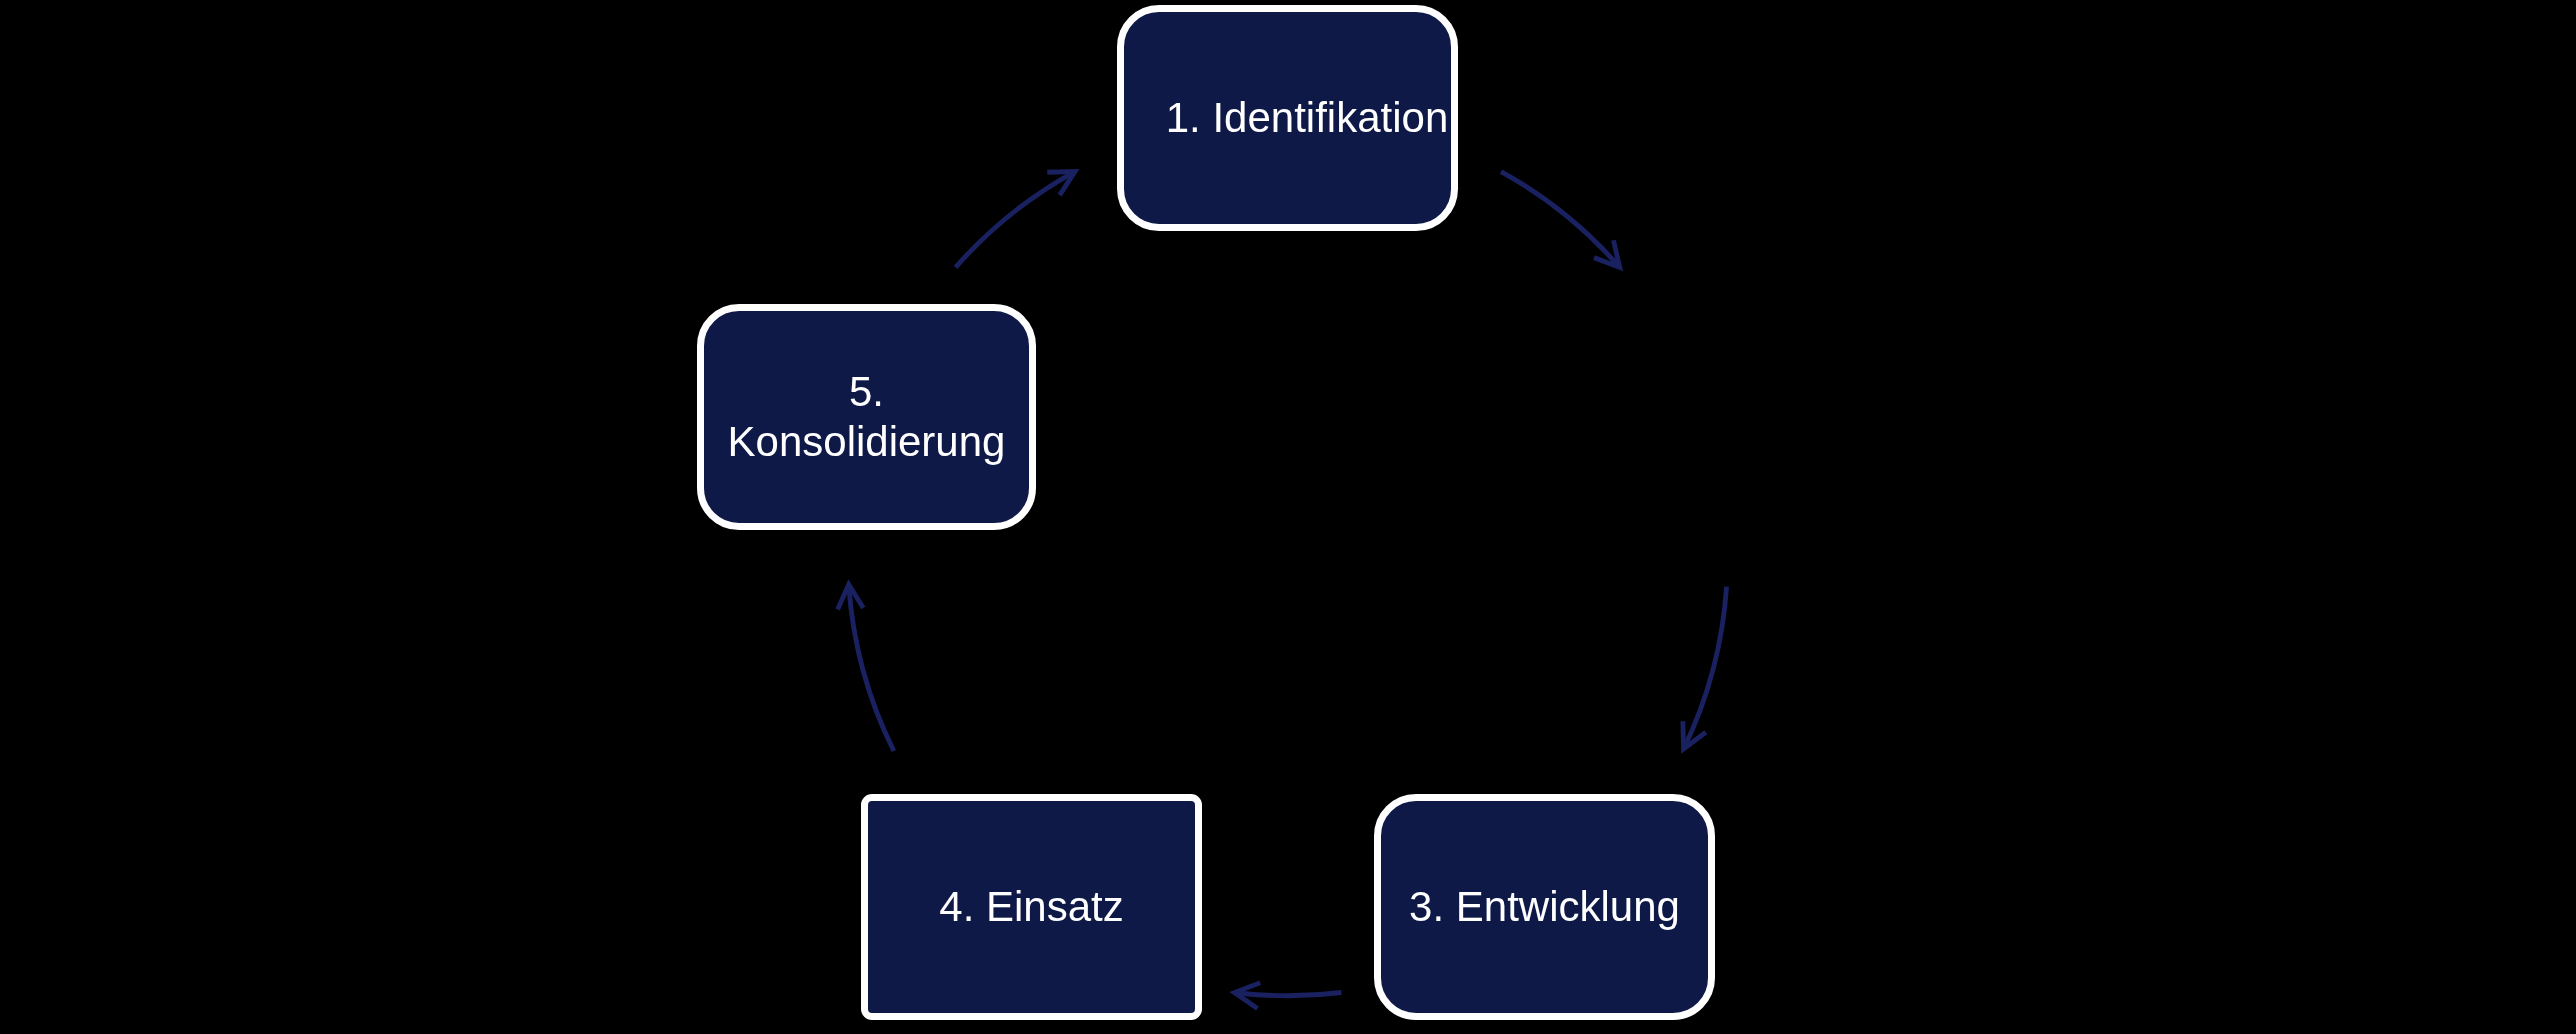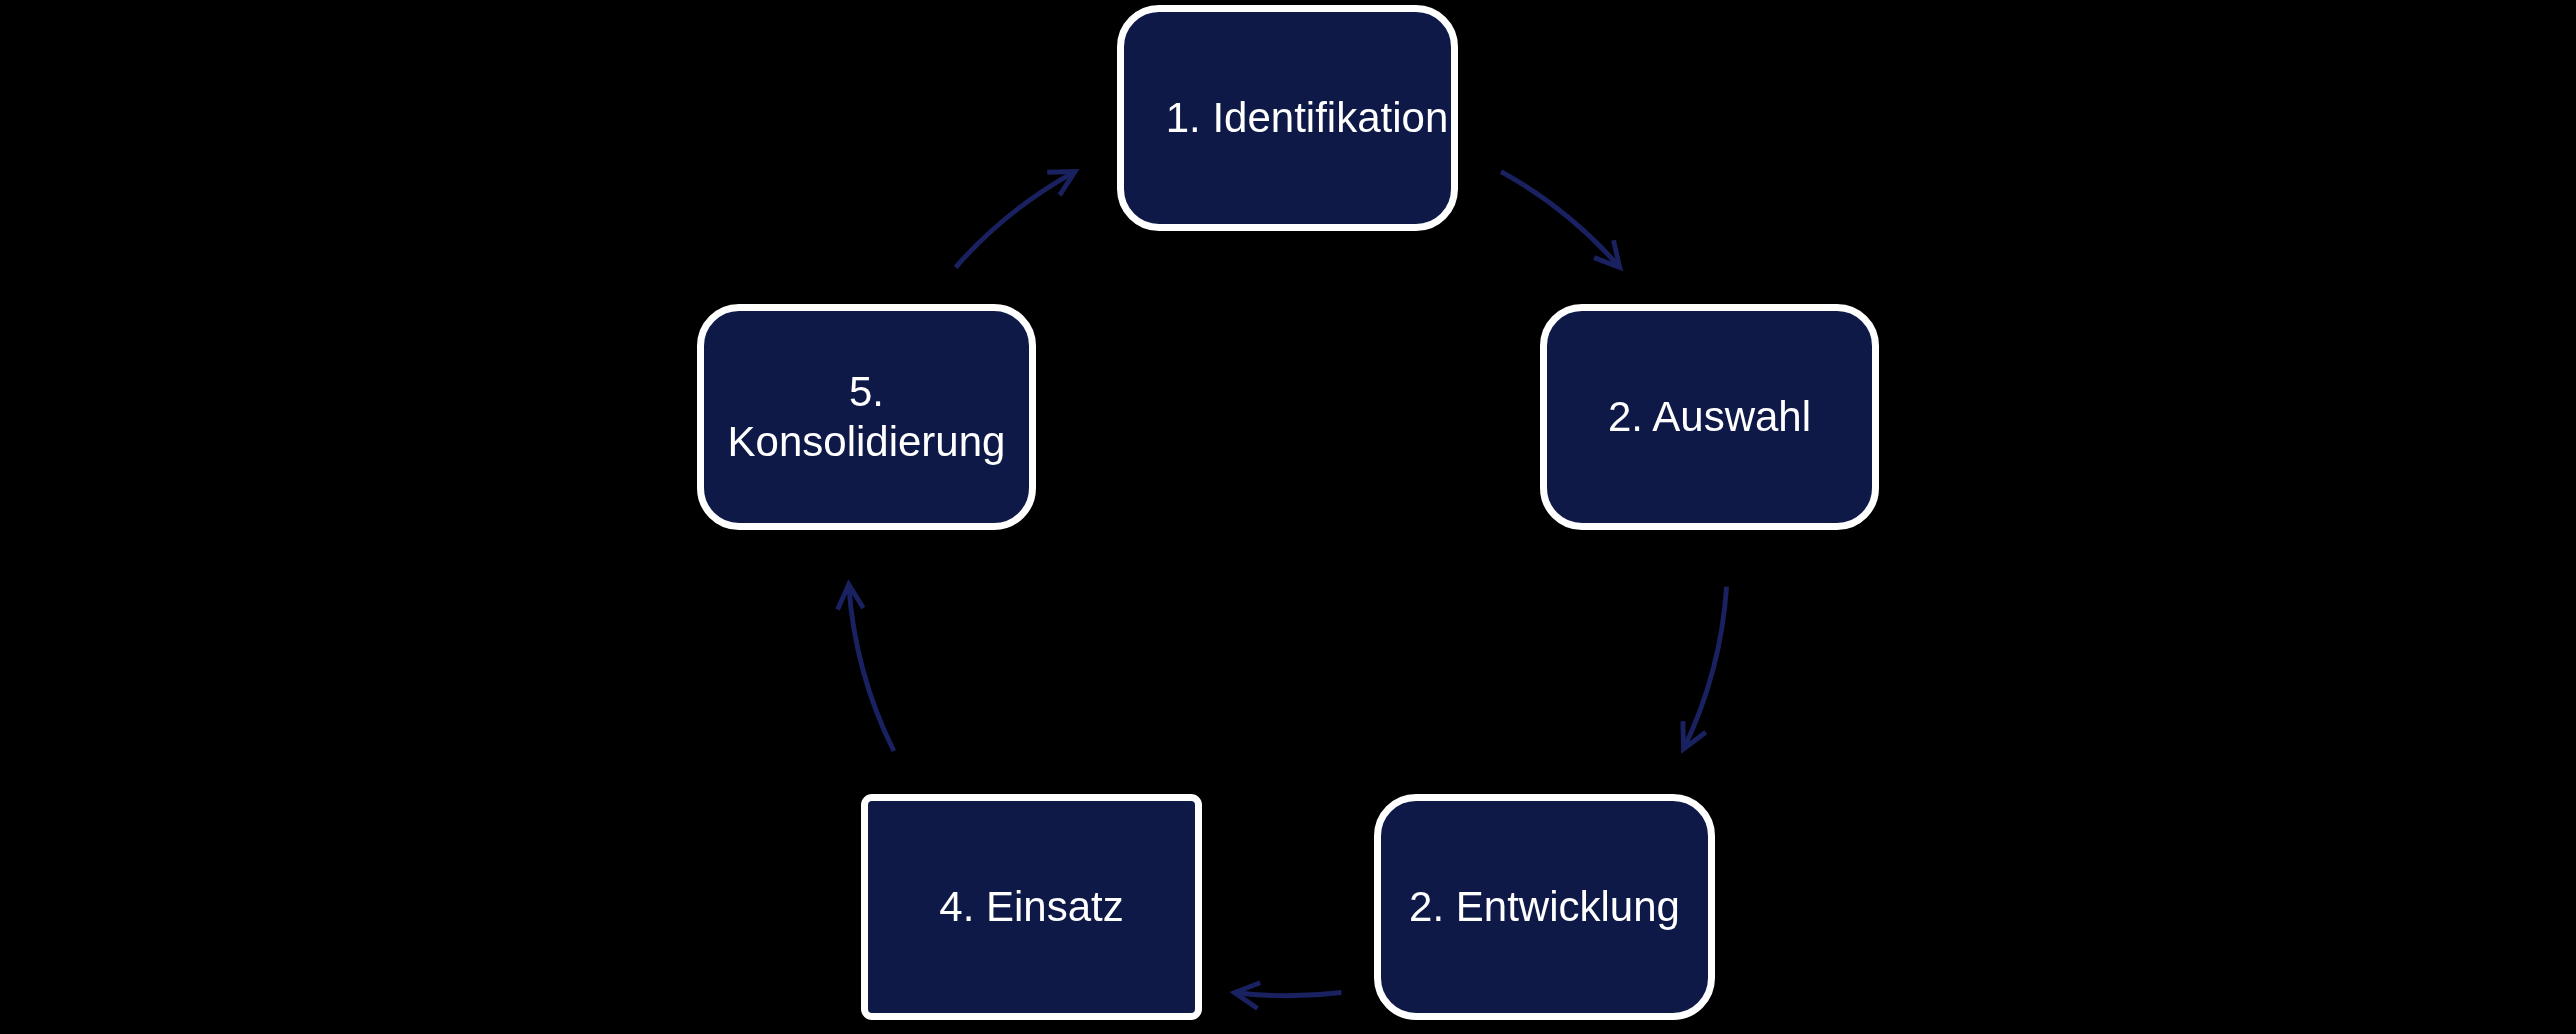--- a/index.html
+++ b/index.html
@@ -75,26 +75,23 @@
     <g>
       <path d="M 1288 1082 A 634 634 0 0 1 1223 842"></path>
       <path d="M 1244 876 L 1223 842 L 1207 878"></path>
     </g>
   </svg>
 
   <div class="node node-1">
     <span class="node-label">1. Identifikation</span>
   </div>
 
-  <div class="node node-2">
-    <span class="node-label">2. Auswahl</span>
-  </div>
 
   <div class="node node-3">
-    <span class="node-label">2. Entwicklung</span>
+    <span class="node-label">3. Entwicklung</span>
   </div>
 
   <div class="node node-4">
     <span class="node-label">4. Einsatz</span>
   </div>
 
   <div class="node node-5">
     <span class="node-label">5.
 Konsolidierung</span>
   </div>

